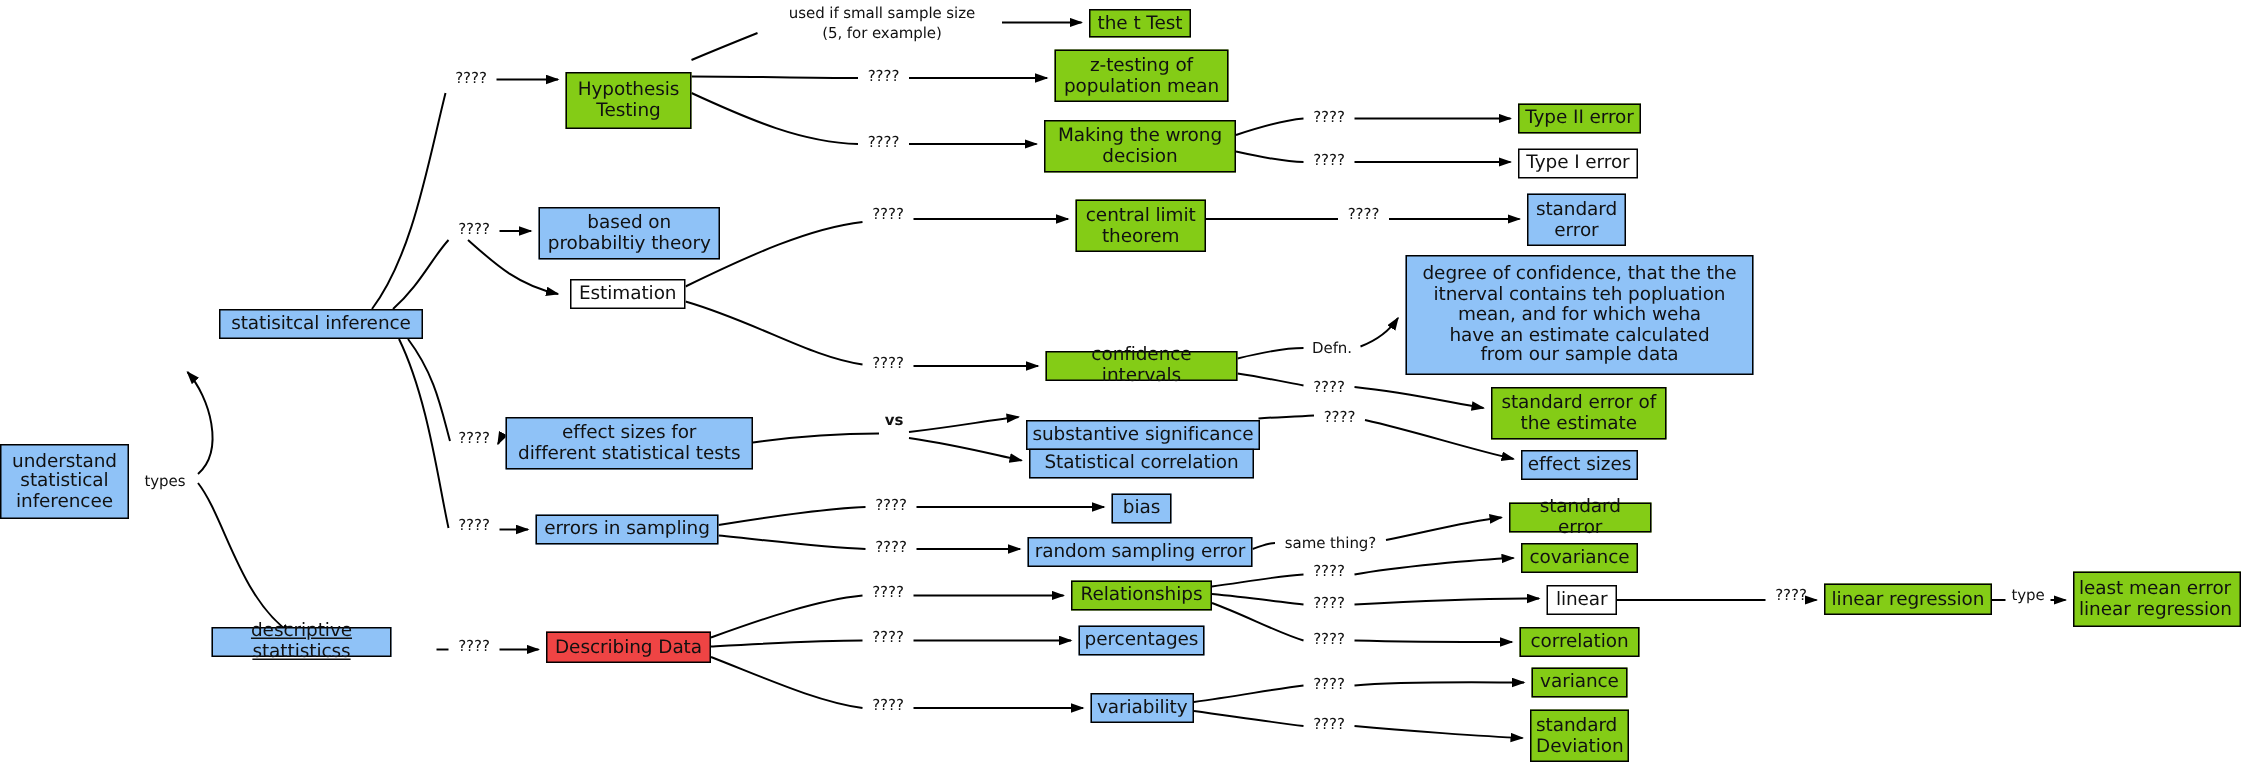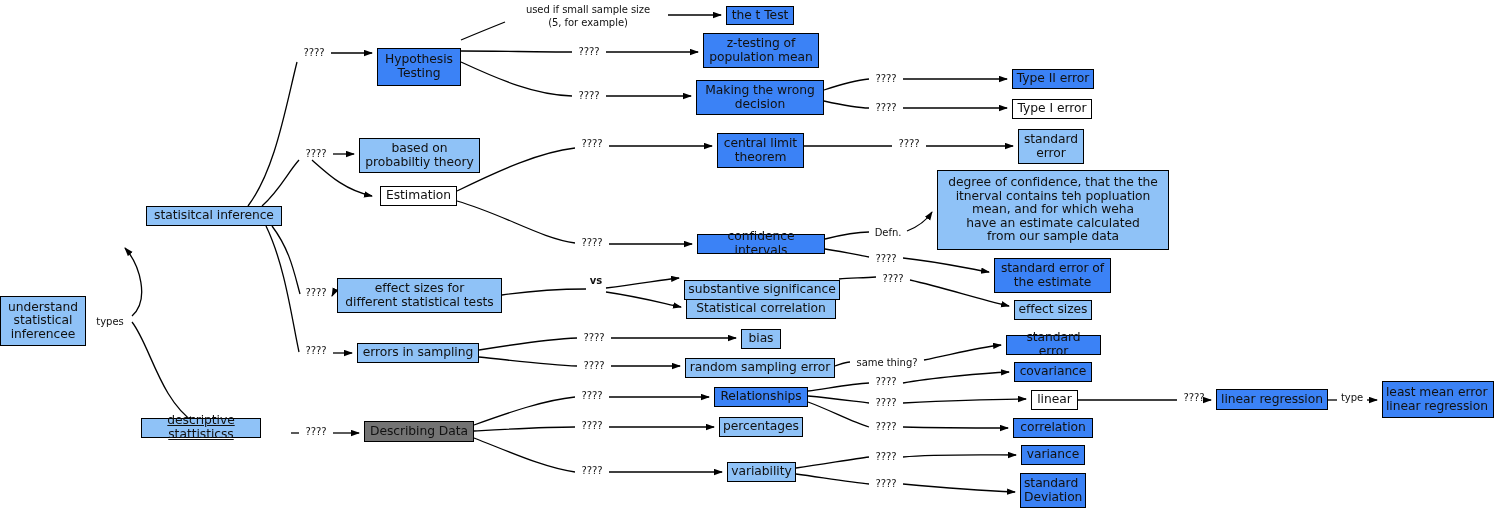--- a/index.html
+++ b/index.html
@@ -19,24 +19,24 @@
     font-size:12.3px;
     line-height:13.6px;
     text-align:center;
     display:flex;
     align-items:center;
     justify-content:center;
     padding:1px 3px;
     white-space:pre-line;
     letter-spacing:-0.05px;
   }
-  .node.grey{background:#3b82f6;}
+  .node.grey{background:#84cc16;}
   .node.blue{background:#8fc2f7;}
   .node.white{background:#ffffff;}
-  .node.yellow{background:#737373;}
+  .node.yellow{background:#ef4444;}
   .node.leftal{text-align:left;justify-content:flex-start;}
   .elabel{
     position:absolute;
     font-size:10px;
     line-height:13.4px;
     color:#111111;
     white-space:pre-line;
     text-align:center;
     letter-spacing:-0.05px;
   }

